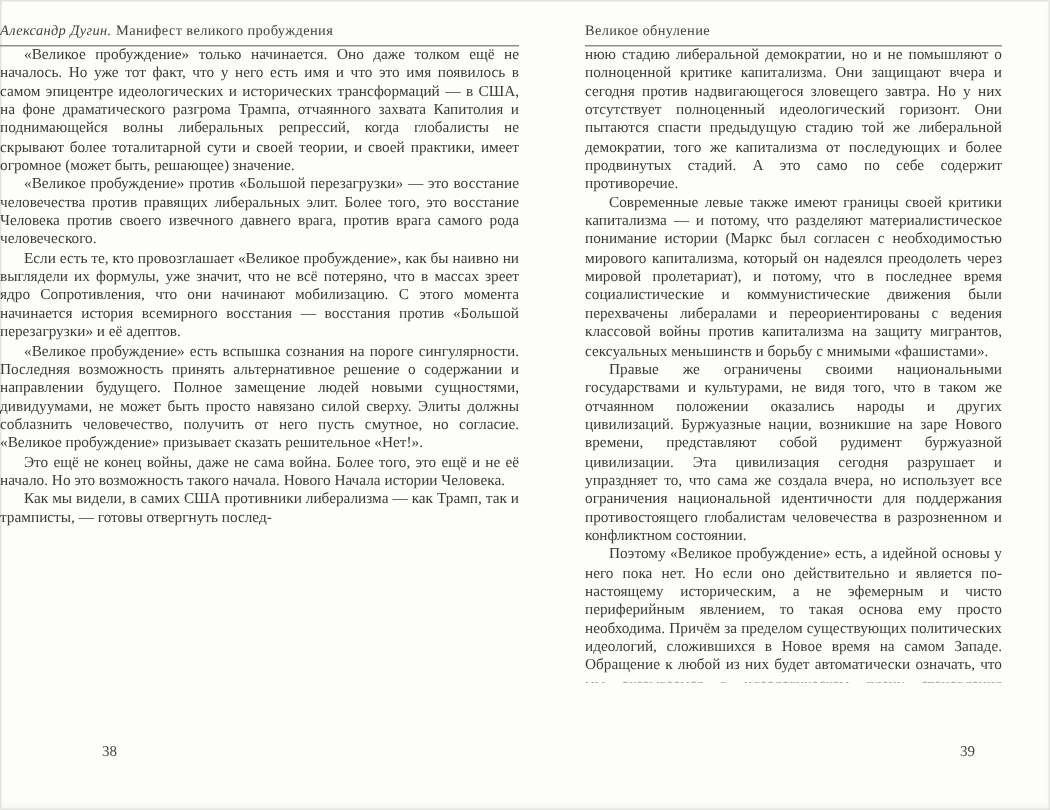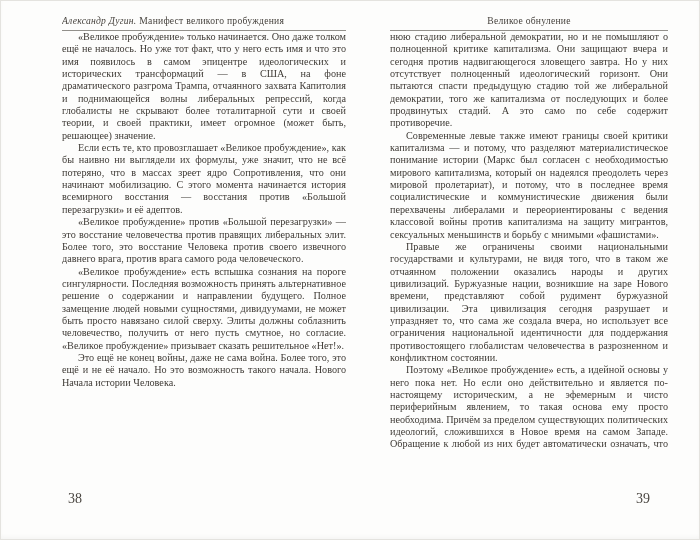--- a/index.html
+++ b/index.html
@@ -16,68 +16,69 @@
     box-shadow: inset 0 0 0 1px #e4e3df, inset 0 -3px 4px rgba(0,0,0,0.035);
     display: flex;
     overflow: hidden;
   }
   .page {
     position: relative;
     box-sizing: border-box;
     width: 350px;
     padding-top: 15px;
   }
-  .page--left  { padding-left: 62px; padding-right: 4px; }
+  .page--left  { padding-right: 4px; }
   .page--right { padding-left: 40px; padding-right: 32px; }
   .page-header {
     font-size: 9.6px;
     color: #46423d;
     letter-spacing: 0.25px;
     padding-bottom: 4px;
     border-bottom: 1px solid #92908b;
     white-space: nowrap;
     overflow: hidden;
   }
-  .page--right .page-header { text-align: center; }
+  .page--right .page-header { text-align: left; }
   .page-header .author { font-style: italic; }
   .page-header .btitle { margin-left: 3px; }
   .page-body {
     height: 424px;
     overflow: hidden;
     font-size: 10.2px;
     line-height: 12.35px;
     color: #3e3a35;
     text-align: justify;
   }
   .page-body p { margin: 0; text-indent: 16px; }
   .page-body p.cont { text-indent: 0; }
   .page-number {
     position: absolute;
     bottom: 33px;
-    font-size: 14px;
+    font-size: 10px;
     color: #4b4742;
   }
   .page--left  .page-number { left: 68px; }
   .page--right .page-number { right: 50px; text-align: right; }
 </style>
 </head>
 <body>
 
 <div class="spread">
 
   <div class="page page--left">
     <div class="page-header">
       <span class="author">Александр Дугин.</span><span class="btitle">Манифест великого пробуждения</span>
     </div>
     <div class="page-body">
       <p>«Великое пробуждение» только начинается. Оно даже толком ещё не началось. Но уже тот факт, что у него есть имя и что это имя появилось в самом эпицентре идеологических и исторических трансформаций — в США, на фоне драматического разгрома Трампа, отчаянного захвата Капитолия и поднимающейся волны либеральных репрессий, когда глобалисты не скрывают более тоталитарной сути и своей теории, и своей практики, имеет огромное (может быть, решающее) значение.</p>
+      <p>«Великое пробуждение» против «Большой перезагрузки» — это восстание человечества против правящих либеральных элит. Более того, это восстание Человека против своего извечного давнего врага, против врага самого рода человеческого.</p>
       <p>Если есть те, кто провозглашает «Великое пробуждение», как бы наивно ни выглядели их формулы, уже значит, что не всё потеряно, что в массах зреет ядро Сопротивления, что они начинают мобилизацию. С этого момента начинается история всемирного восстания — восстания против «Большой перезагрузки» и её адептов.</p>
-      <p>«Великое пробуждение» против «Большой перезагрузки» — это восстание человечества против правящих либеральных элит. Более того, это восстание Человека против своего извечного давнего врага, против врага самого рода человеческого.</p>
       <p>«Великое пробуждение» есть вспышка сознания на пороге сингулярности. Последняя возможность принять альтернативное решение о содержании и направлении будущего. Полное замещение людей новыми сущностями, дивидуумами, не может быть просто навязано силой сверху. Элиты должны соблазнить человечество, получить от него пусть смутное, но согласие. «Великое пробуждение» призывает сказать решительное «Нет!».</p>
       <p>Это ещё не конец войны, даже не сама война. Более того, это ещё и не её начало. Но это возможность такого начала. Нового Начала истории Человека.</p>
+      <p>Как мы видели, в самих США противники либерализма — как Трамп, так и трамписты, — готовы отвергнуть послед-</p>
     </div>
     <div class="page-number">38</div>
   </div>
 
   <div class="page page--right">
     <div class="page-header">
       <span>Великое обнуление</span>
     </div>
     <div class="page-body">
       <p class="cont">нюю стадию либеральной демократии, но и не помышляют о полноценной критике капитализма. Они защищают вчера и сегодня против надвигающегося зловещего завтра. Но у них отсутствует полноценный идеологический горизонт. Они пытаются спасти предыдущую стадию той же либеральной демократии, того же капитализма от последующих и более продвинутых стадий. А это само по себе содержит противоречие.</p>

